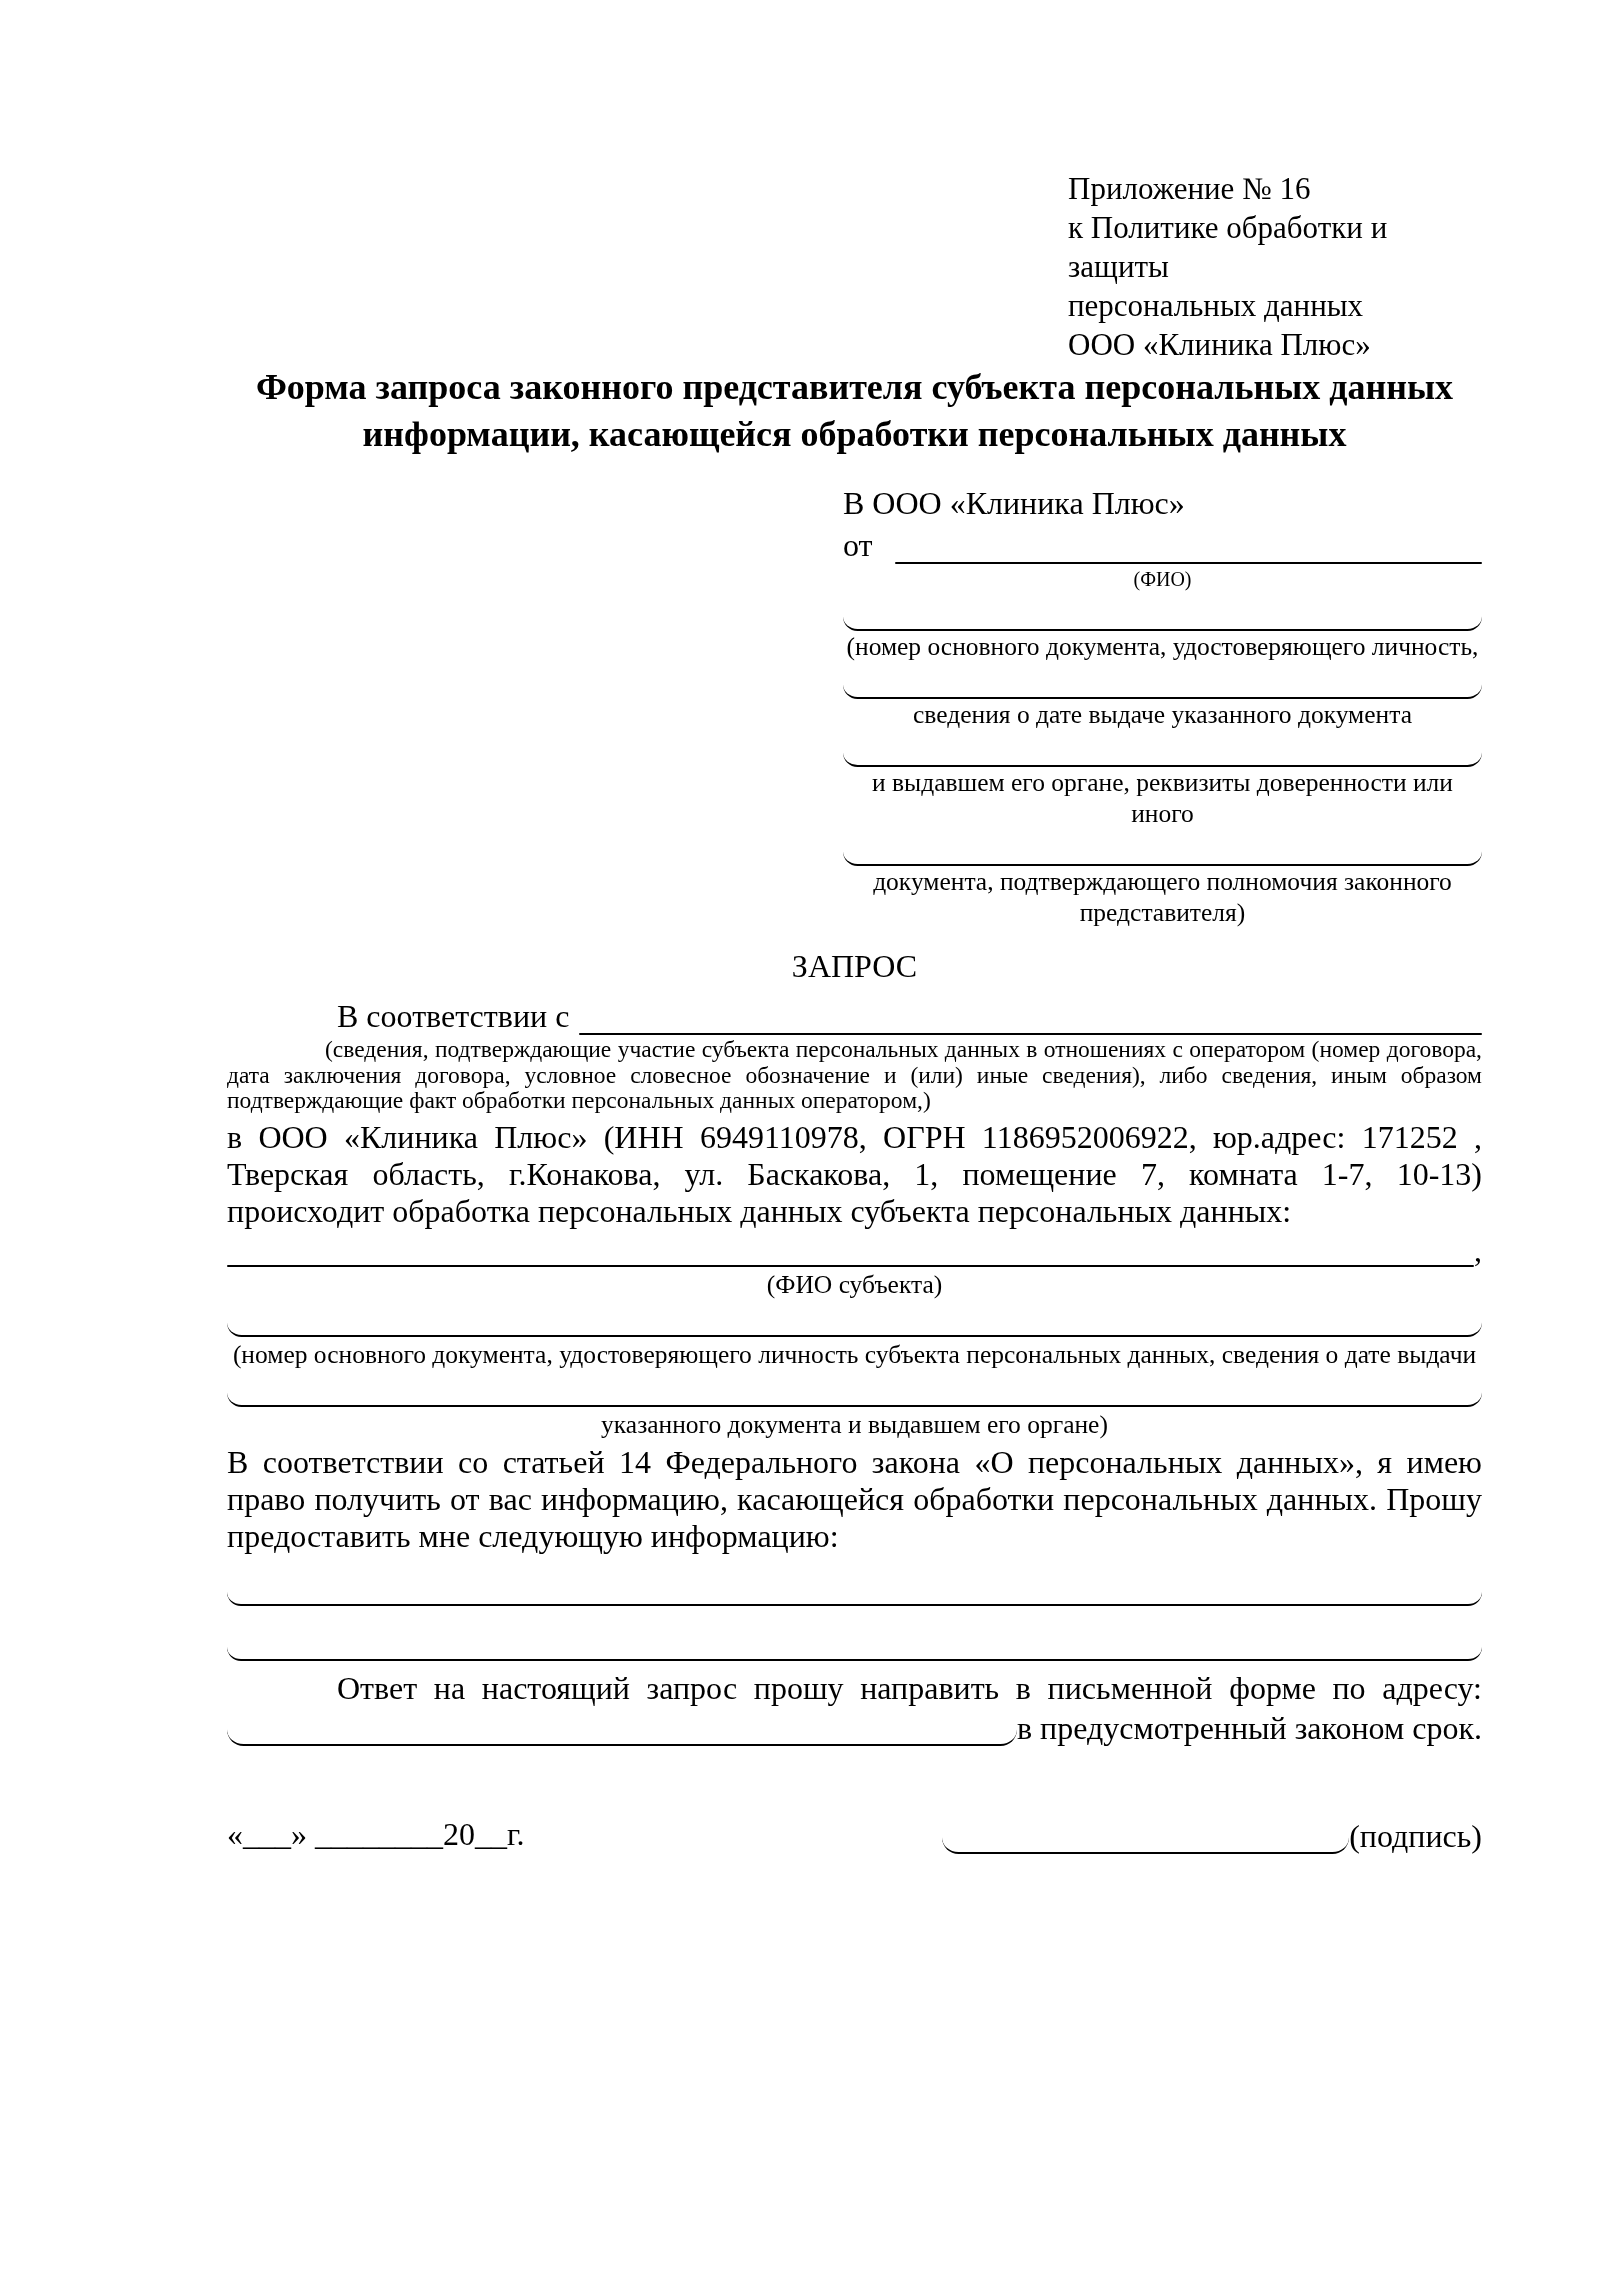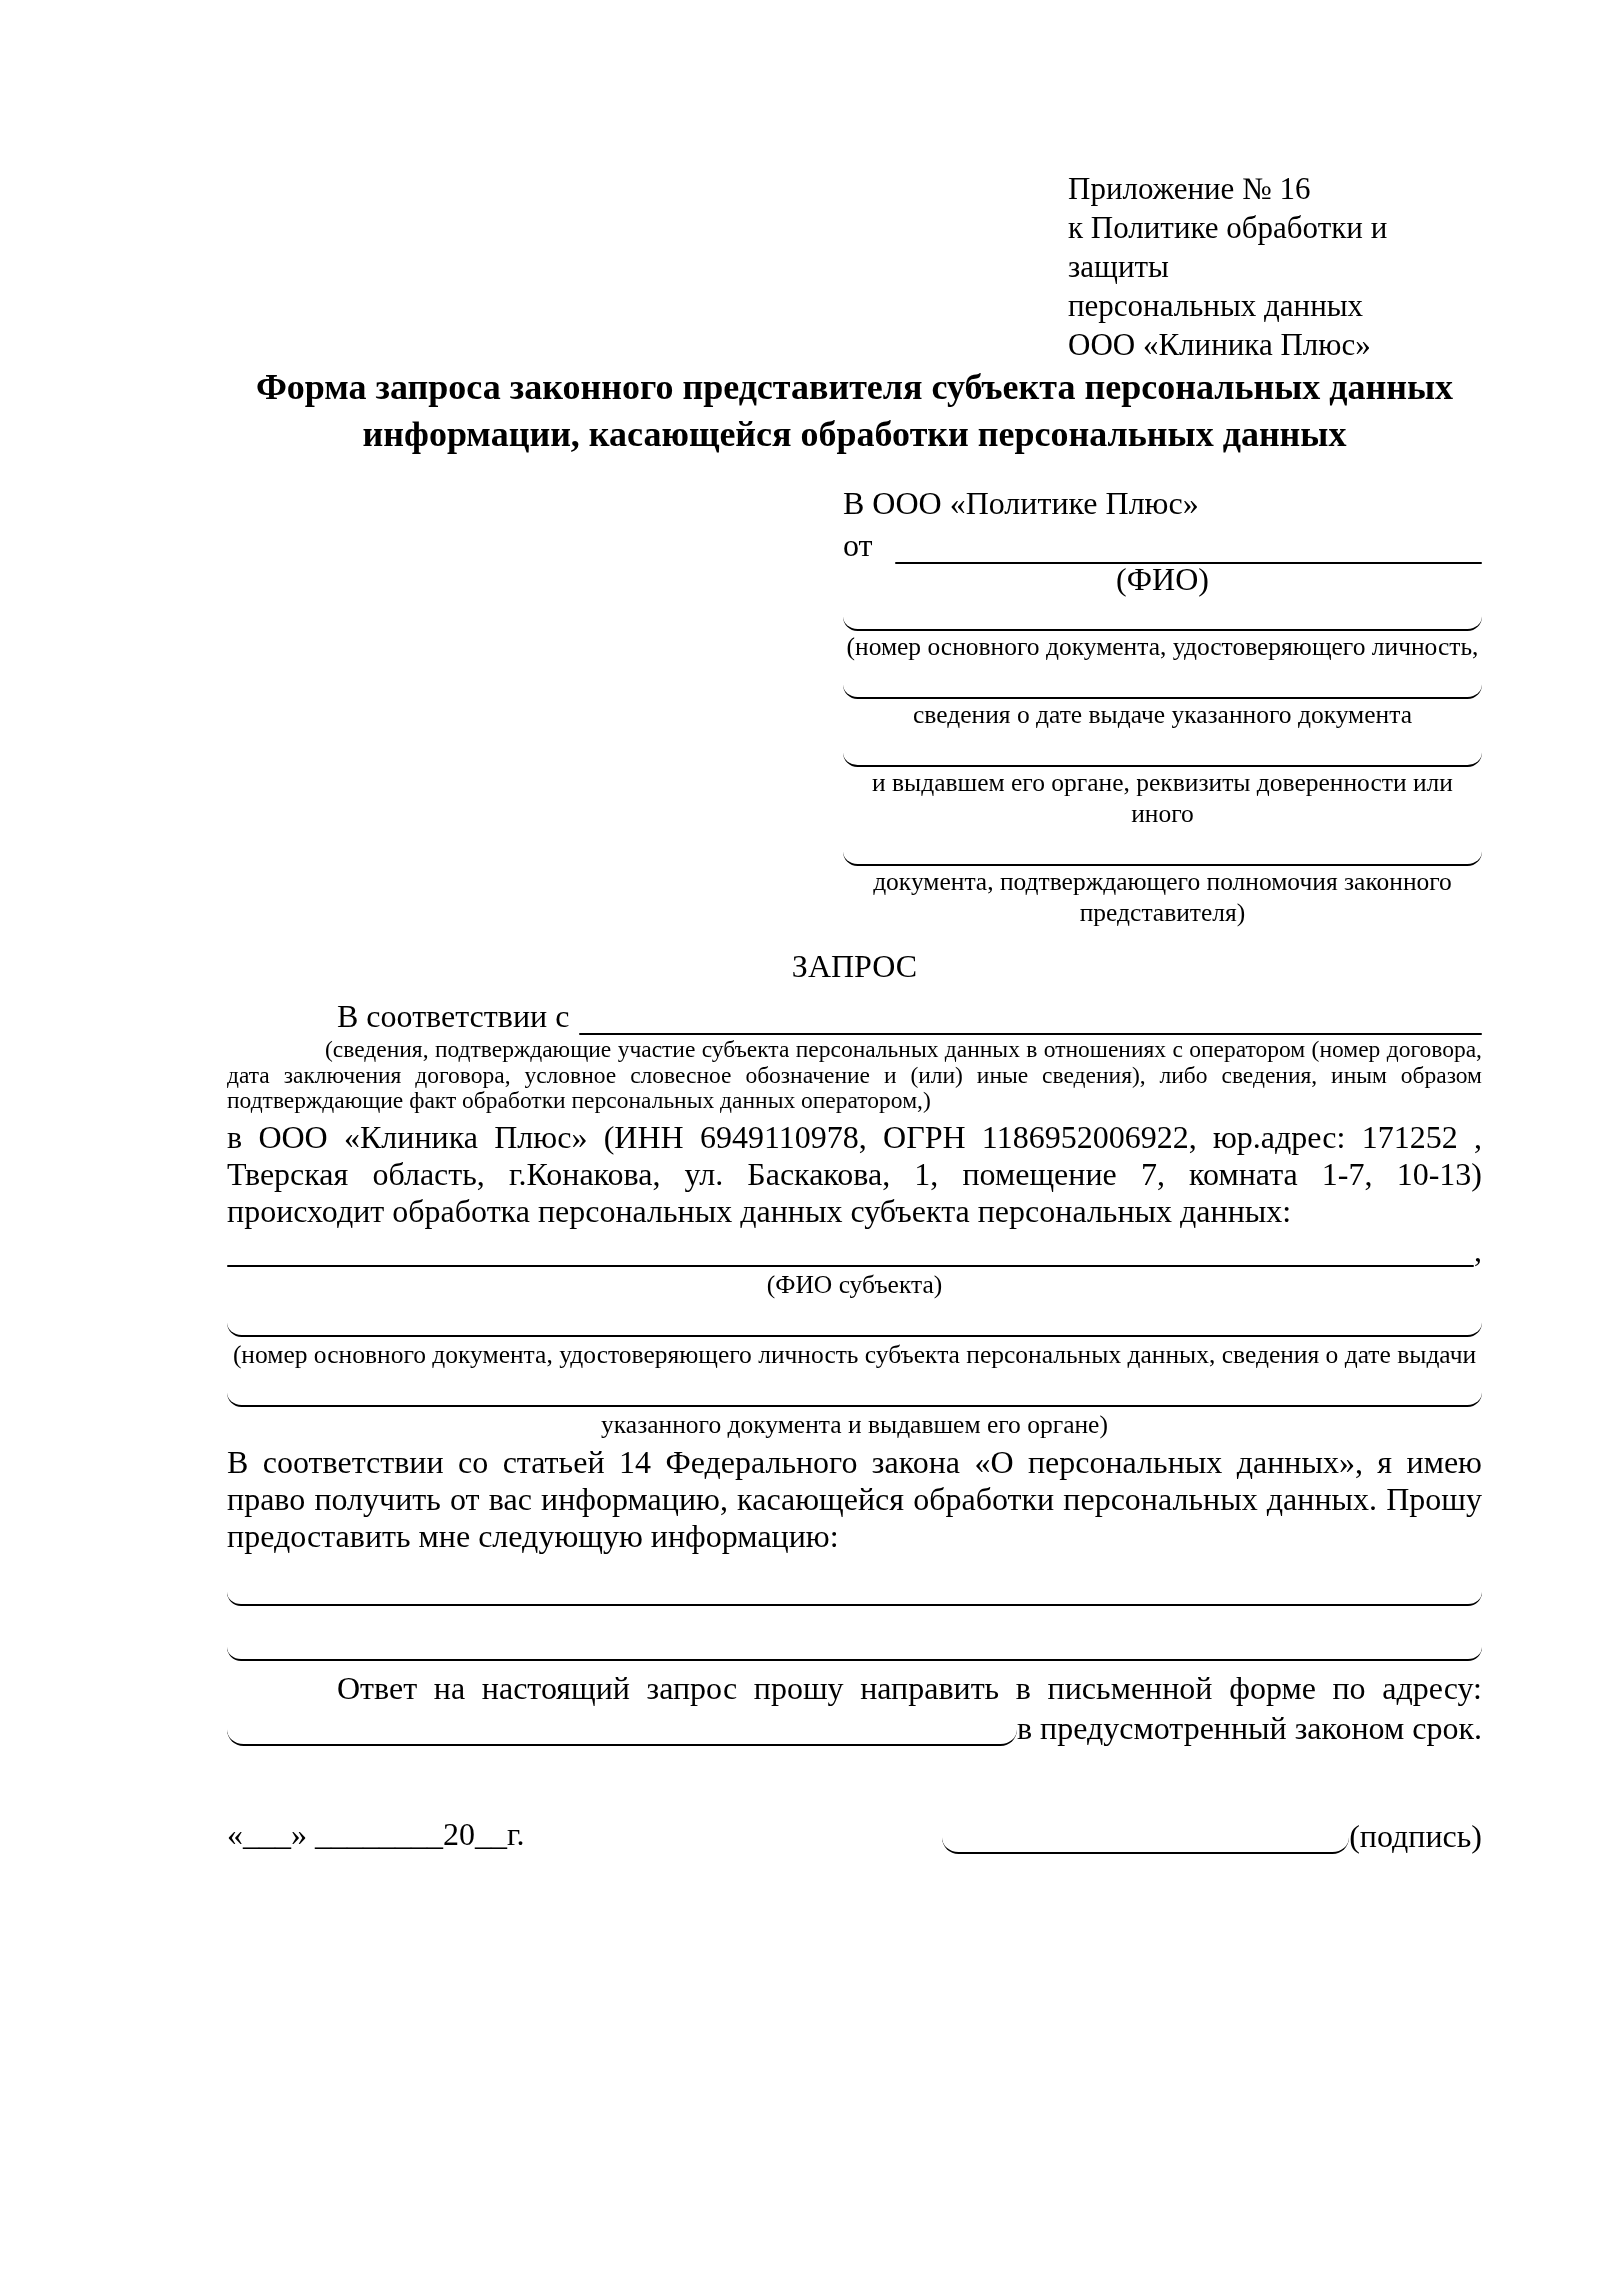--- a/index.html
+++ b/index.html
@@ -44,21 +44,21 @@
   .addr-to { line-height: 39px; }
   .from-line { display: flex; align-items: flex-end; height: 41px; gap: 15px; }
   .from-line .label { line-height: 37px; padding-right: 7.8px; }
   .u { border-bottom: 2px solid #000; }
   .fill { flex: 1 1 auto; }
   .caption {
     font-size: 25.5px;
     line-height: 31px;
     text-align: center;
   }
-  .caption.fio { font-size: 32px; }
+  .caption.fio { font-size: 20px; }
   .field-blank { height: 29px; margin-top: 7.8px; border-bottom: 2px solid #000; }
   
   .zapros {
     margin-top: 19.6px;
     font-size: 32px;
     line-height: 39px;
     text-align: center;
   }
   .intro-line { display: flex; align-items: flex-end; height: 41px; margin-top: 7.8px; font-size: 32px; }
   .intro-line .indent { width: 110px; }
@@ -118,21 +118,21 @@
       <div>персональных данных</div>
       <div>ООО «Клиника Плюс»</div>
     </div>
 
     <div class="title">
       <div>Форма запроса законного представителя субъекта персональных данных</div>
       <div>информации, касающейся обработки персональных данных</div>
     </div>
 
     <div class="addressee">
-      <div class="addr-to">В ООО «Политике Плюс»</div>
+      <div class="addr-to">В ООО «Клиника Плюс»</div>
       <div class="from-line">
         <span class="label">от</span>
         <span class="u fill"></span>
       </div>
       <div class="caption fio">(ФИО)</div>
 
       <div class="field-blank"></div>
       <div class="caption">(номер основного документа, удостоверяющего личность,</div>
 
       <div class="field-blank"></div>

